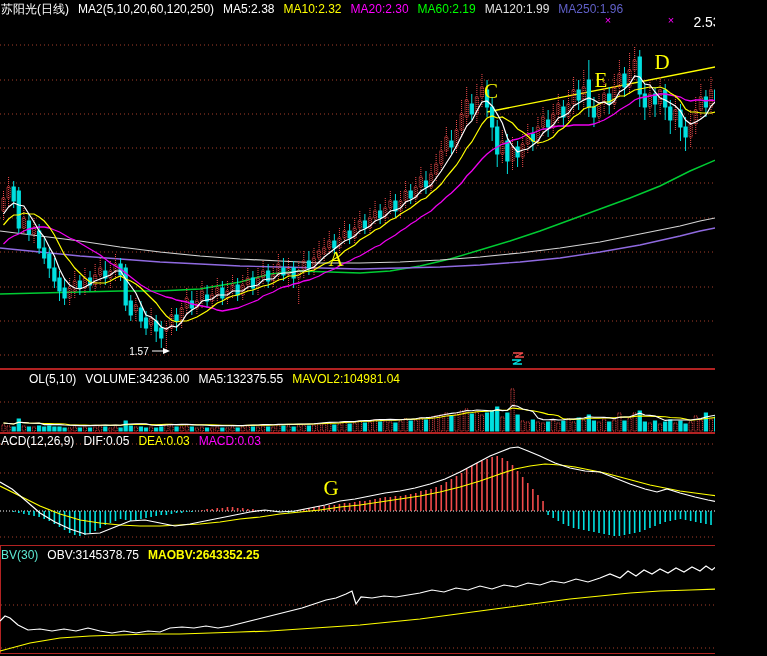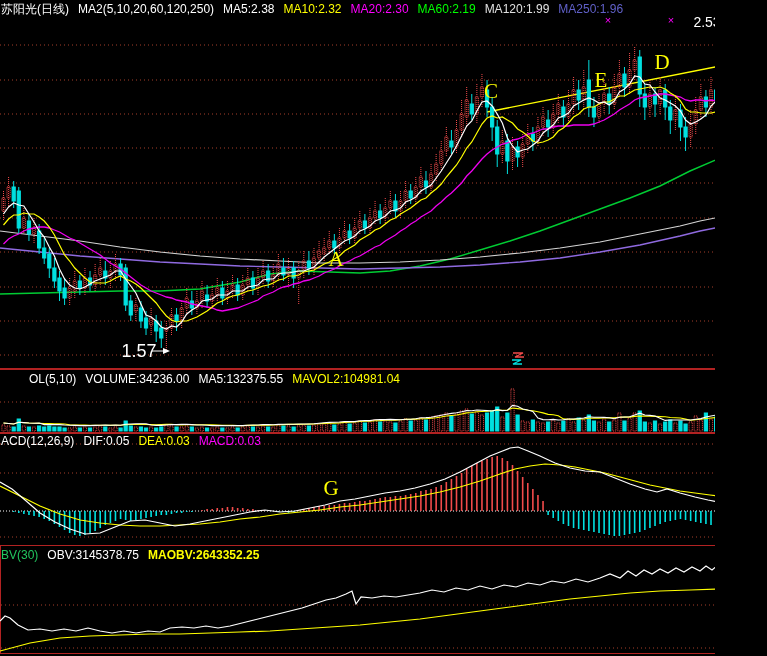--- a/index.html
+++ b/index.html
@@ -696,32 +696,32 @@
       <path d="M513,353 h10 l-8,4 h9" fill="none" stroke="#f24b4b" stroke-width="1.3"></path>
       <path d="M512,360 h9 l-8,4 h9" fill="none" stroke="#00e0e0" stroke-width="1.3"></path>
       <line x1="720" y1="26" x2="738" y2="22" stroke="#ffffff" stroke-dasharray="3,2"></line>
       <polygon points="744,20 738.3079002116968,25.059644256269408 736.4105336155959,19.367544467966326" fill="#ffffff"></polygon>
       <line x1="152" y1="351" x2="164" y2="351" stroke="#ffffff" stroke-dasharray="none"></line>
       <polygon points="170,351 163,354 163,348" fill="#ffffff"></polygon>
     </svg>
   <div id="main-header" class="hdr"><span style="color: rgb(255, 255, 255);">苏阳光(日线)</span><span style="color: rgb(255, 255, 255);">MA2(5,10,20,60,120,250)</span><span style="color: rgb(255, 255, 255);">MA5:2.38</span><span style="color: rgb(255, 255, 0);">MA10:2.32</span><span style="color: rgb(255, 0, 255);">MA20:2.30</span><span style="color: rgb(0, 255, 0);">MA60:2.19</span><span style="color: rgb(224, 224, 224);">MA120:1.99</span><span style="color: rgb(96, 96, 200);">MA250:1.96</span></div>
   <div id="vol-header" class="hdr"><span style="color: rgb(255, 255, 255);">OL(5,10)</span><span style="color: rgb(255, 255, 255);">VOLUME:34236.00</span><span style="color: rgb(255, 255, 255);">MA5:132375.55</span><span style="color: rgb(255, 255, 0);">MAVOL2:104981.04</span></div>
   <div id="macd-header" class="hdr"><span style="color: rgb(255, 255, 255);">ACD(12,26,9)</span><span style="color: rgb(255, 255, 255);">DIF:0.05</span><span style="color: rgb(255, 255, 0);">DEA:0.03</span><span style="color: rgb(255, 0, 255);">MACD:0.03</span></div>
-  <div id="obv-header" class="hdr"><span style="color: #22c55e;">BV(30)</span><span style="color: rgb(255, 255, 255);">OBV:3145378.75</span><span style="color: rgb(255, 255, 0); font-weight: bold;">MAOBV:2643352.25</span></div>
+  <div id="obv-header" class="hdr"><span style="color: #5eead4;">BV(30)</span><span style="color: rgb(255, 255, 255);">OBV:3145378.75</span><span style="color: rgb(255, 255, 0); font-weight: bold;">MAOBV:2643352.25</span></div>
   <div id="annotations">
       <div class="ann serif" style="left: 336px; top: 259px; color: rgb(255, 255, 0); font-size: 21px;">A</div>
       <div class="ann serif" style="left: 728px; top: 128px; color: rgb(255, 255, 0); font-size: 21px;">B</div>
       <div class="ann serif" style="left: 491px; top: 91px; color: rgb(255, 255, 0); font-size: 21px;">C</div>
       <div class="ann serif" style="left: 662px; top: 62px; color: rgb(255, 255, 0); font-size: 21px;">D</div>
       <div class="ann serif" style="left: 601px; top: 80px; color: rgb(255, 255, 0); font-size: 21px;">E</div>
       <div class="ann serif" style="left: 727px; top: 46px; color: rgb(255, 255, 0); font-size: 21px;">F</div>
       <div class="ann serif" style="left: 331px; top: 488px; color: rgb(255, 255, 0); font-size: 21px;">G</div>
       <div class="ann serif" style="left: 727px; top: 475px; color: rgb(255, 255, 0); font-size: 21px;">H</div>
       <div class="ann serif" style="left: 756px; top: 583px; color: rgb(255, 255, 0); font-size: 19px;">I</div>
       <div class="ann sans" style="left: 707px; top: 22px; color: rgb(255, 255, 255); font-size: 14px;">2.53</div>
-      <div class="ann sans" style="left: 139px; top: 351px; color: rgb(255, 255, 255); font-size: 18px;">1.57</div>
+      <div class="ann sans" style="left: 139px; top: 351px; color: rgb(255, 255, 255); font-size: 10px;">1.57</div>
       <div class="ann sans" style="left: 608px; top: 20px; color: rgb(255, 0, 255); font-size: 11px;">×</div>
       <div class="ann sans" style="left: 671px; top: 20px; color: rgb(255, 0, 255); font-size: 11px;">×</div>
       <div class="ann sans" style="left: 719px; top: 20px; color: rgb(255, 0, 255); font-size: 11px;">×</div>
       <div class="ann sans" style="left: 731px; top: 21px; color: rgb(255, 0, 255); font-size: 11px;">×</div>
       <div class="ann sans" style="left: 758px; top: 5px; color: rgb(255, 0, 255); font-size: 11px;">×</div>
     </div>
 </div>
 
 </body></html>

